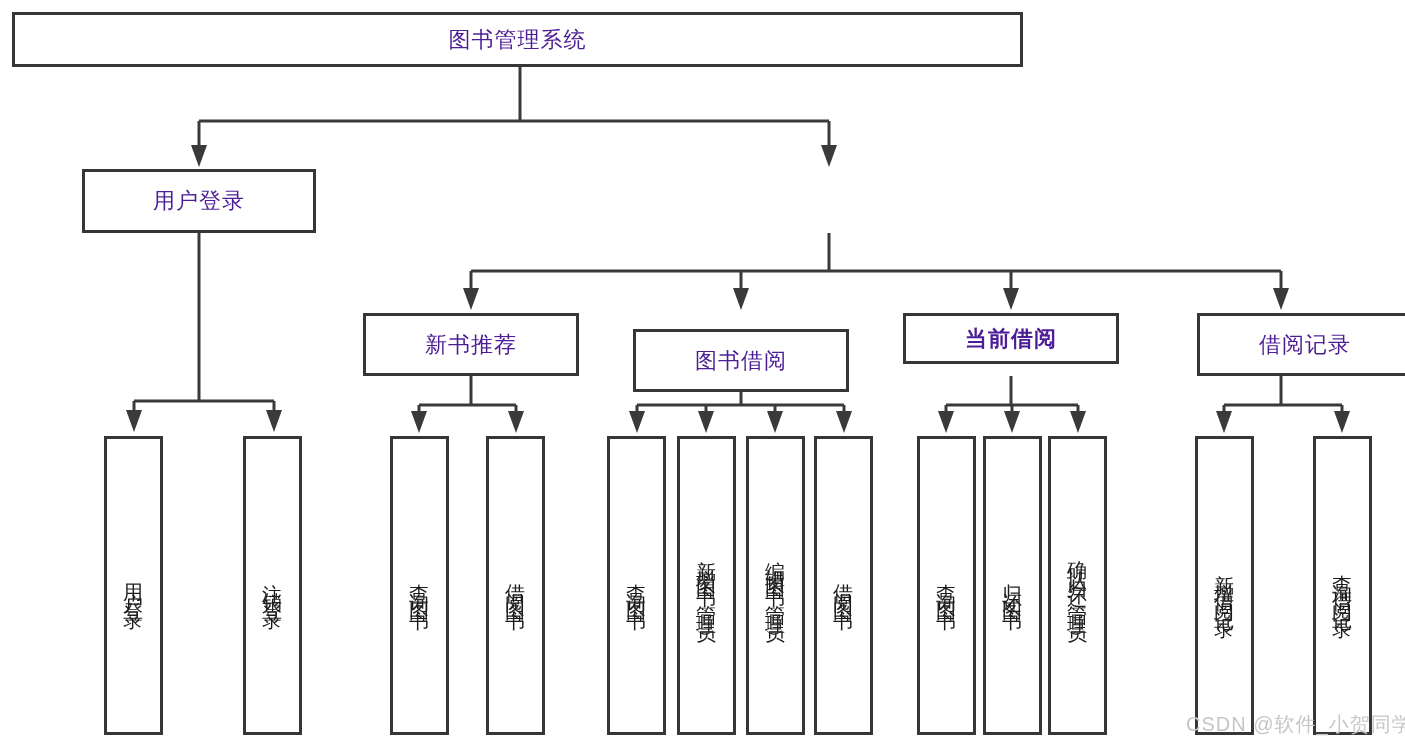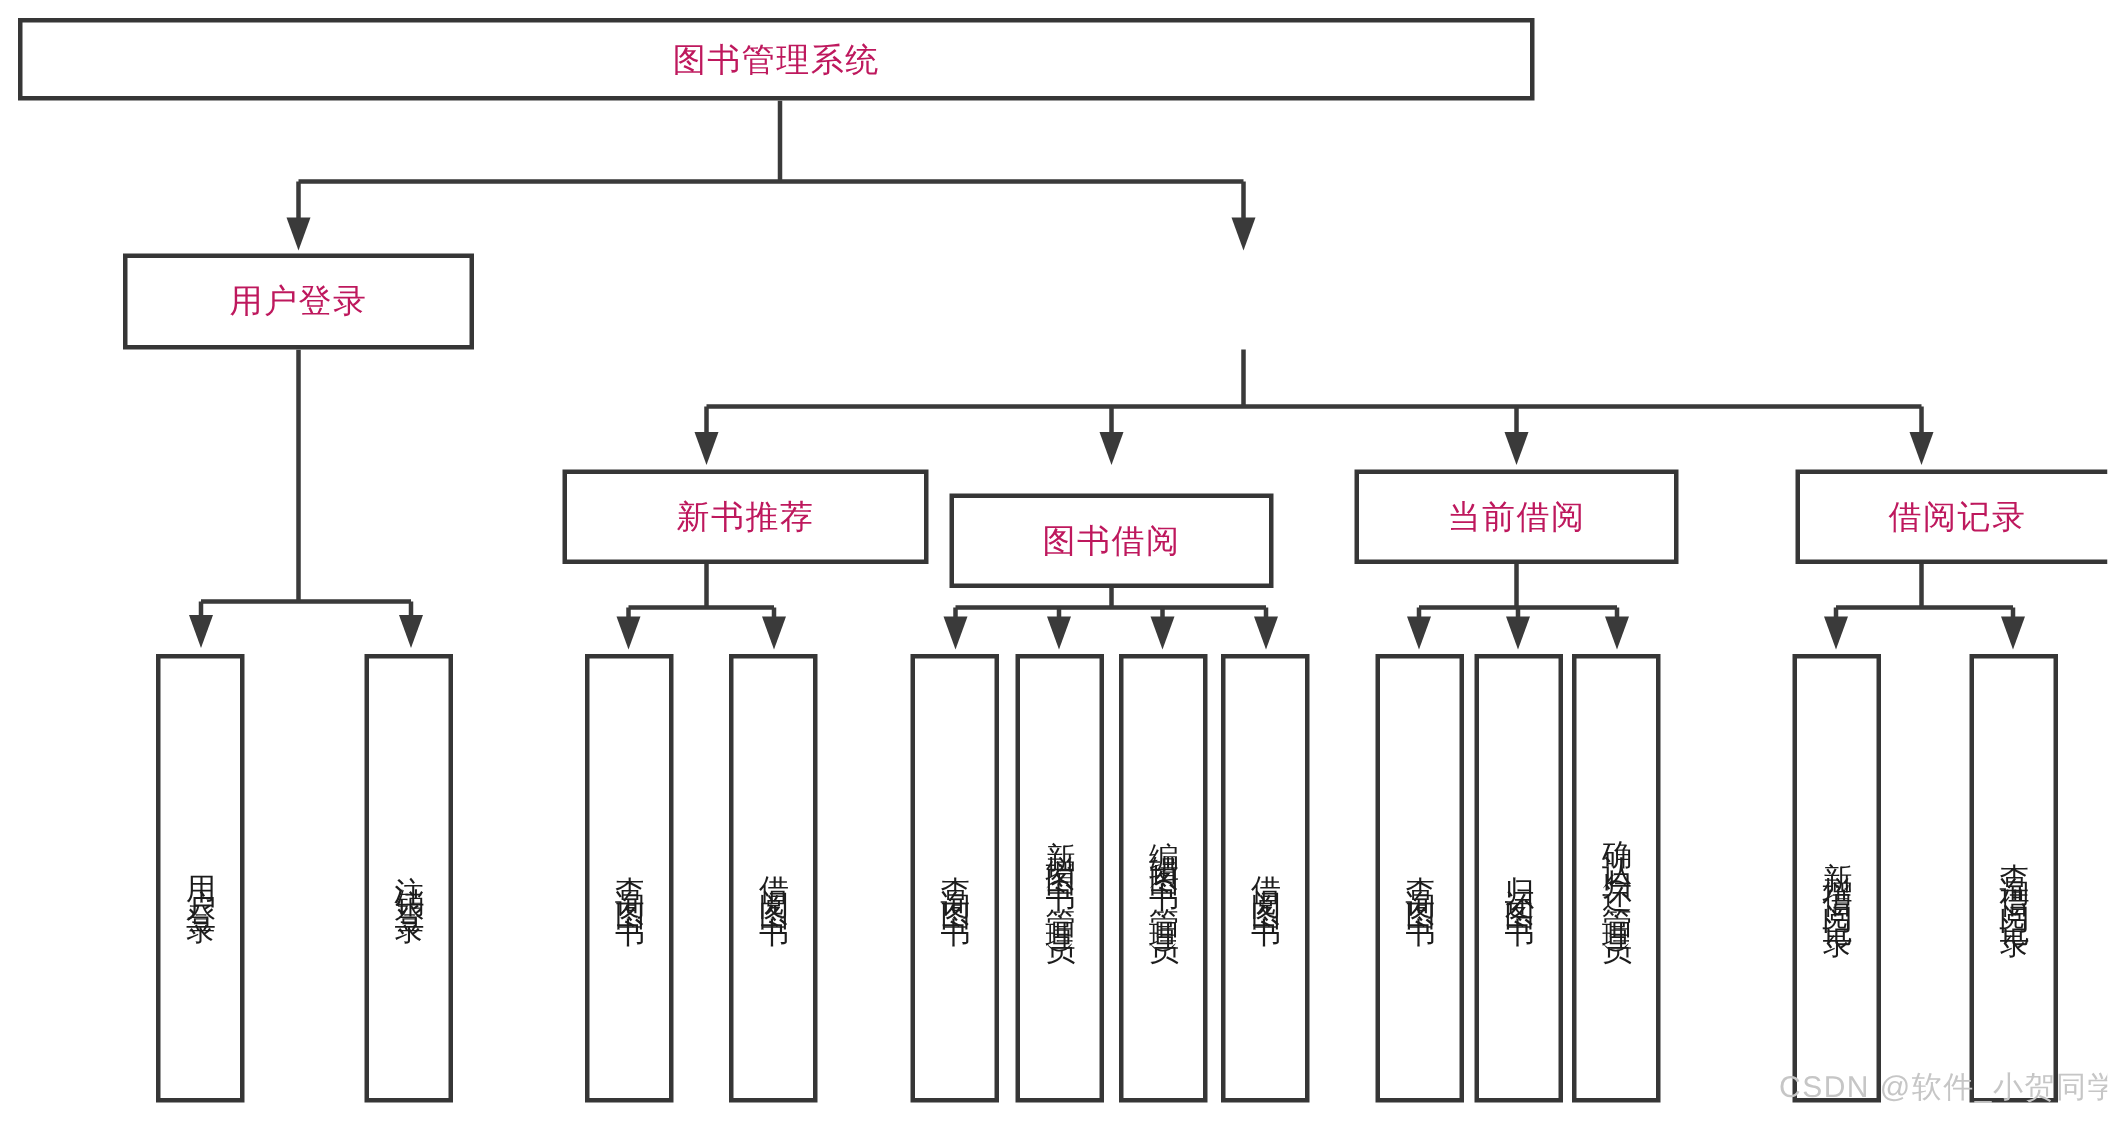--- a/index.html
+++ b/index.html
@@ -1,28 +1,28 @@
 <!DOCTYPE html>
 <html><head>
 <meta charset="utf-8">
 <style>
   html,body{margin:0;padding:0;background:#ffffff;}
   body{font-family:"Liberation Sans","DejaVu Sans",sans-serif;}
   .canvas{position:relative;width:1405px;height:747px;background:#ffffff;overflow:hidden;}
   svg.connectors{position:absolute;left:0;top:0;z-index:1;}
   .node{position:absolute;box-sizing:border-box;background:#ffffff;border:3px solid #363636;
         display:flex;align-items:center;justify-content:center;z-index:2;
-        color:#be185d;font-size:22px;letter-spacing:1px;}
+        color:#4c1d95;font-size:22px;letter-spacing:1px;}
   
   .n-root     {left:12px;  top:12px;  width:1011px;height:55px;}
   .n-userlogin{left:82px;  top:169px; width:234px; height:64px;}
   .n-bookmgmt {left:712px; top:169px; width:233px; height:64px;}
-  .n-newbook  {left:363px; top:313px; width:244px; height:63px;margin-left:12px;}
+  .n-newbook  {left:363px; top:313px; width:216px; height:63px;}
   .n-borrow   {left:633px; top:313px; width:216px; height:63px;margin-top:16px;}
-  .n-current  {left:903px; top:313px; width:216px; height:63px;}
+  .n-current  {left:903px; top:313px; width:216px; height:51px;font-weight:bold;}
   .n-record   {left:1173px;top:313px; width:216px; height:63px;margin-left:24px;}
   
   .leaf{position:absolute;box-sizing:border-box;background:#ffffff;border:3px solid #363636;
         top:436px;width:59px;height:299px;display:flex;align-items:center;justify-content:center;z-index:2;}
   .leaf .v-label{writing-mode:vertical-rl;-webkit-writing-mode:vertical-rl;
         text-orientation:mixed;-webkit-text-orientation:mixed;
         color:#1c1c1c;font-size:20px;letter-spacing:9px;line-height:1;white-space:nowrap;}
   .leaf.long .v-label{letter-spacing:9px;}
   .l-ul-login  {left:104px;}
   .l-ul-logout {left:243px;}

